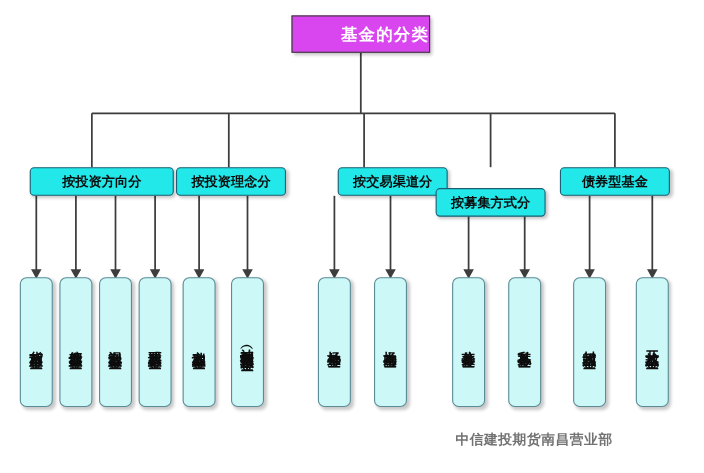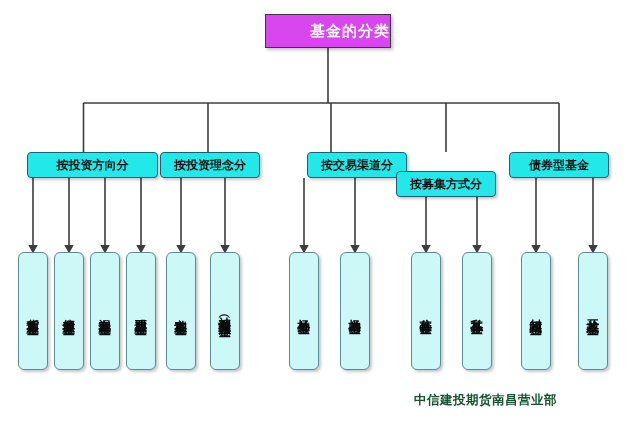--- a/index.html
+++ b/index.html
@@ -175,15 +175,15 @@
         <span class="leaf-text">私募基金</span>
       </div>
       <div class="leaf-box" style="left: 521px; top: 252px; width: 30px; height: 118px;">
         <span class="leaf-text">封闭式基金</span>
       </div>
       <div class="leaf-box" style="left: 578px; top: 252px; width: 30px; height: 118px;">
         <span class="leaf-text">开放式基金</span>
       </div>
     </div>
 
-  <div class="footer-note" style="left: 414px; top: 392px; color: #14532d;">中信建投期货南昌营业部</div>
+  <div class="footer-note" style="left: 414px; top: 392px; color: #737373;">中信建投期货南昌营业部</div>
 
 </div>
 
 </body></html>

